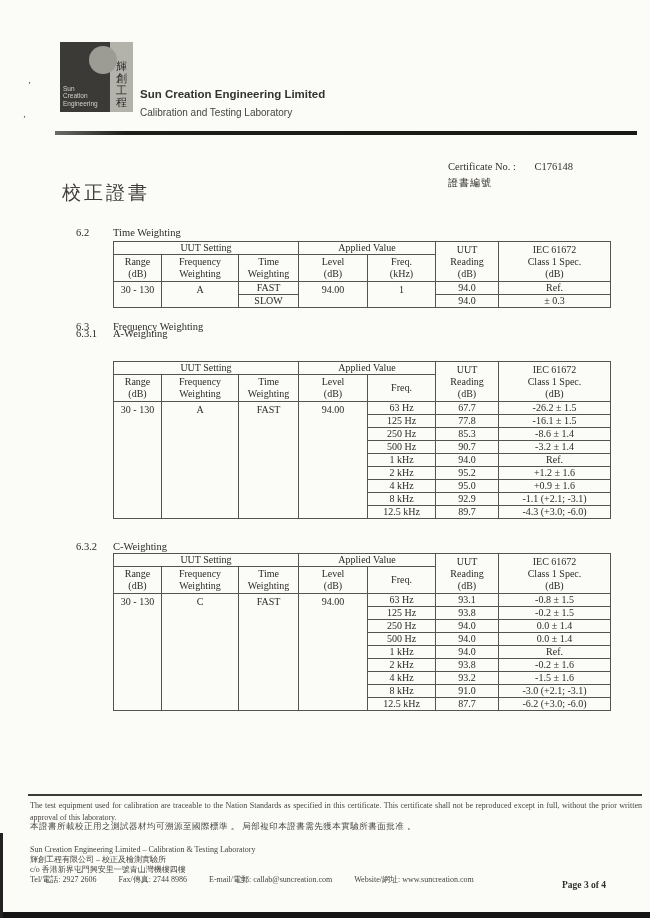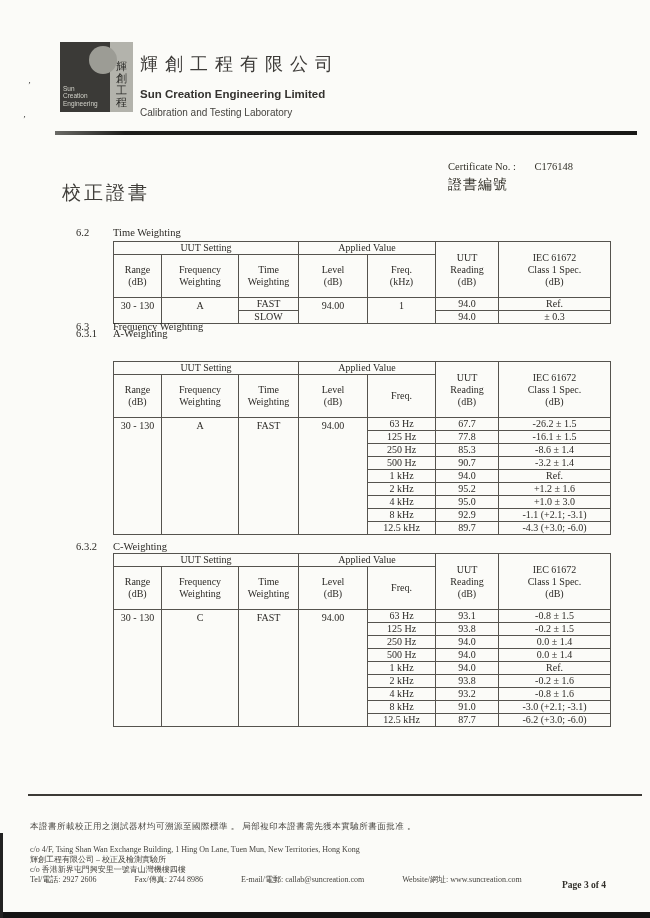--- a/index.html
+++ b/index.html
@@ -19,43 +19,43 @@
   #company-zh { position:absolute; left:140px; top:52px; font-family:"Liberation Sans",sans-serif; font-size:18px; letter-spacing:7px; color:#3d3b38; }
   #company-en { position:absolute; left:140px; top:88px; font-family:"Liberation Sans",sans-serif; font-size:11.5px; font-weight:bold; color:#34322f; }
   #company-sub { position:absolute; left:140px; top:107px; font-family:"Liberation Sans",sans-serif; font-size:10px; color:#45433f; }
   #header-rule { position:absolute; left:55px; top:131px; width:582px; height:4px; background:linear-gradient(to right,#6a6a66,#1d1d1b 12%,#181816); }
   .scan-mark { position:absolute; font-size:9px; color:#3a3a3a; }
   
   #title-en { position:absolute; left:62px; top:149px; font-size:23px; letter-spacing:0.5px; color:#403e3a; }
   #title-zh { position:absolute; left:62px; top:180px; font-size:19px; letter-spacing:3px; color:#403e3a; }
   #certno { position:absolute; left:448px; top:161px; font-size:10.5px; color:#333129; }
   #certno .val { margin-left:16px; }
-  #certno-zh { position:absolute; left:448px; top:176px; font-size:14px; letter-spacing:1px; color:#333129; }
+  #certno-zh { position:absolute; left:448px; top:176px; font-size:10px; letter-spacing:1px; color:#333129; }
   
   .sec { position:absolute; left:76px; font-size:10.5px; color:#2c2a26; }
   .sec .num { display:inline-block; width:37px; }
   
   table.cal { position:absolute; border-collapse:collapse; table-layout:fixed; width:497px; border:1.5px solid #46443f; }
   table.cal th, table.cal td {
     border:1px solid #55534e; font-weight:normal; font-size:10px;
     text-align:center; padding:0 2px; color:#2c2a26; line-height:1.2;
   }
   table.cal thead tr.h1 th { height:13px; }
-  table.cal thead tr.h2 th { height:43px; }
+  table.cal thead tr.h2 th { height:27px; }
   table.cal tbody td { height:13px; }
   table.cal td.merged { vertical-align:top; line-height:13px; padding-top:1px; }
   #table-62  { left:113px; top:241px; }
   #table-631 { left:113px; top:361px; }
   #table-632 { left:113px; top:553px; }
   
   #footer-rule { position:absolute; left:28px; top:794px; width:614px; height:2px; background:#3c3a36; }
   #disclaimer-en { position:absolute; left:30px; top:800px; width:612px; font-size:8px; line-height:1.45; color:#46443f; text-align:justify; }
   #disclaimer-zh { position:absolute; left:30px; top:821px; font-size:8.5px; color:#46443f; letter-spacing:0.5px; }
   #address { position:absolute; left:30px; top:845px; font-size:8px; line-height:10px; color:#46443f; }
-  #contact span { margin-right:36px; }
+  #contact span { margin-right:20px; }
   #page-label { position:absolute; left:562px; top:880px; font-size:9.5px; font-weight:600; color:#33312c; }
   #artifact-bottom { position:absolute; left:0; bottom:0; width:650px; height:6px; background:#141414; }
   #artifact-left { position:absolute; left:0; top:833px; width:3px; height:85px; background:#222; }
 </style>
 </head>
 <body>
 
 <div id="page">
 
   <div id="logo">
@@ -67,21 +67,20 @@
         <div>Engineering</div>
       </div>
     </div>
     <div id="logo-strip">
       <div>輝</div>
       <div>創</div>
       <div>工</div>
       <div>程</div>
     </div>
   </div>
-  <div id="company-zh">輝創工程有限公司</div>
   <div id="company-en">Sun Creation Engineering Limited</div>
   <div id="company-sub">Calibration and Testing Laboratory</div>
   <div id="header-rule"></div>
   <div class="scan-mark" style="left:28px;top:80px;">’</div>
   <div class="scan-mark" style="left:23px;top:114px;">’</div>
 
   <div id="title-zh">校正證書</div>
   <div id="certno">
     <span>Certificate No. :</span>
     <span class="val">C176148</span>
@@ -243,21 +242,21 @@
           <td>Ref.</td>
         </tr>
         <tr>
           <td>2 kHz</td>
           <td>95.2</td>
           <td>+1.2 ± 1.6</td>
         </tr>
         <tr>
           <td>4 kHz</td>
           <td>95.0</td>
-          <td>+1.0 ± 3.0</td>
+          <td>+0.9 ± 1.6</td>
         </tr>
         <tr>
           <td>8 kHz</td>
           <td>92.9</td>
           <td>-1.1 (+2.1; -3.1)</td>
         </tr>
         <tr>
           <td>12.5 kHz</td>
           <td>89.7</td>
           <td>-4.3 (+3.0; -6.0)</td>
@@ -347,40 +346,41 @@
           <td>Ref.</td>
         </tr>
         <tr>
           <td>2 kHz</td>
           <td>93.8</td>
           <td>-0.2 ± 1.6</td>
         </tr>
         <tr>
           <td>4 kHz</td>
           <td>93.2</td>
-          <td>-0.8 ± 1.6</td>
+          <td>-1.5 ± 1.6</td>
         </tr>
         <tr>
           <td>8 kHz</td>
           <td>91.0</td>
           <td>-3.0 (+2.1; -3.1)</td>
         </tr>
         <tr>
           <td>12.5 kHz</td>
           <td>87.7</td>
           <td>-6.2 (+3.0; -6.0)</td>
         </tr>
       </tbody>
   </table>
 
   <div id="footer-rule"></div>
+  <div id="disclaimer-en">The test equipment used for calibration are traceable to the Nation Standards as specified in this certificate.  This certificate shall not be reproduced except in full, without the prior written approval of this laboratory.</div>
   <div id="disclaimer-zh">本證書所載校正用之測試器材均可溯源至國際標準 。 局部複印本證書需先獲本實驗所書面批准 。</div>
 
   <div id="address">
-    <div>c/o 4/F, Tsing Shan Wan Exchange Building, 1 Hing On Lane, Tuen Mun, New Territories, Hong Kong</div>
+    <div>Sun Creation Engineering Limited – Calibration &amp; Testing Laboratory</div>
     <div>輝創工程有限公司 – 校正及檢測實驗所</div>
     <div>c/o 香港新界屯門興安里一號青山灣機樓四樓</div>
     <div id="contact">
       <span>Tel/電話: 2927 2606</span>
       <span>Fax/傳真: 2744 8986</span>
       <span>E-mail/電郵: callab@suncreation.com</span>
       <span>Website/網址: www.suncreation.com</span>
     </div>
   </div>
   <div id="page-label">Page 3 of 4</div>

